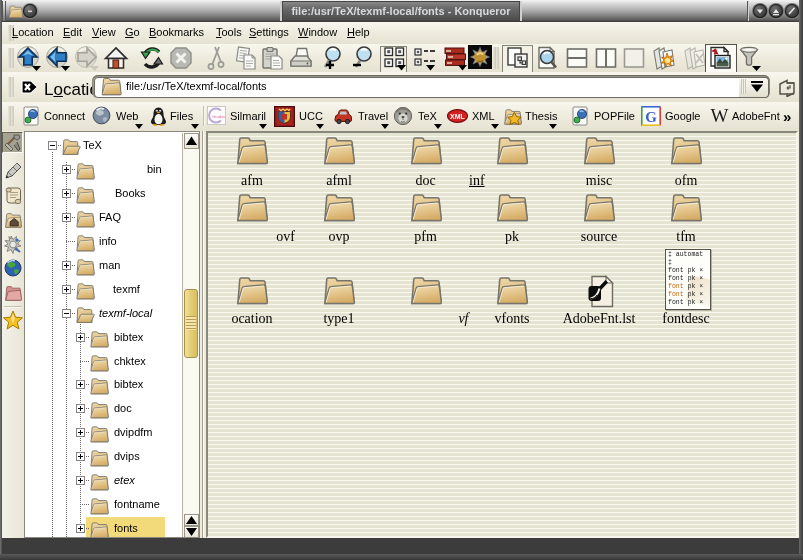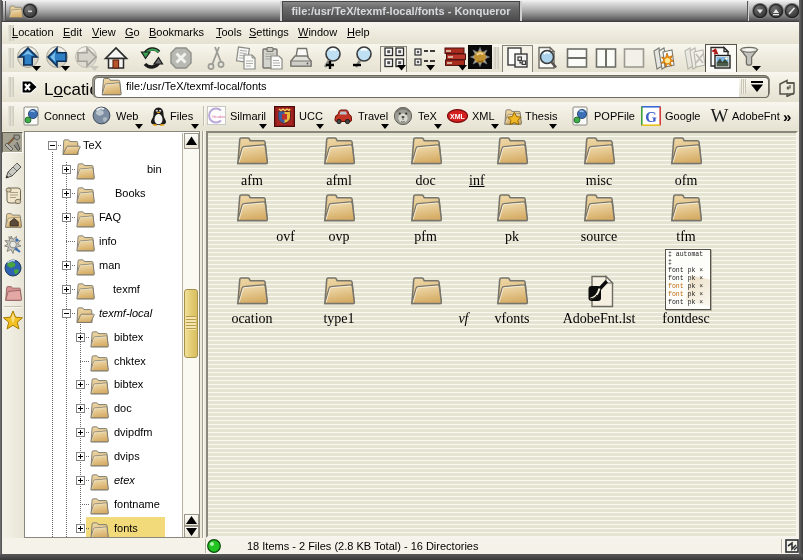--- a/index.html
+++ b/index.html
@@ -756,30 +756,16 @@
       <path d="M12,13 L19.5,5 L22,7.5 L15,15 Z" fill="#0c0c0c"></path>
       <path d="M4.5,23.5 Q11,22.5 13.5,13.5" stroke="#f4efe0" stroke-width="2" fill="none"></path>
       <path d="M4.5,23.5 Q9,23.8 11,20" stroke="#0c0c0c" stroke-width="1" fill="none"></path>
     </svg>
     <span class="abs" style="left:348px;top:178px;width:86px;text-align:center;">AdobeFnt.lst</span>
     <div class="abs" style="left:457px;top:116px;width:44px;height:59px;background:#fdfdfa;border:1px solid #55534c;box-shadow:1px 1px 0 #b5b2a2;font-family:'Liberation Mono',monospace;font-size:6.5px;line-height:8px;color:#1a1a1a;white-space:pre;overflow:hidden;"><div class="abs" style="left:22px;top:28px;width:26px;height:26px;background:linear-gradient(135deg,rgba(214,180,120,0.38),rgba(214,180,120,0.08));transform:rotate(12deg);"></div><div class="abs" style="left:2px;top:1px;">‡ automat<br>‡<br>font pk ×<br>font pk ×<br><span style="color:#c06a10">font</span> pk ×<br><span style="color:#c06a10">font</span> pk ×<br>font pk ×</div></div>
     <span class="abs" style="left:435px;top:178px;width:86px;text-align:center;">fontdesc</span>
     </div>
 </div>
 
-<div id="status" class="abs">
-  <div class="abs" style="left:203px;top:1px;width:1px;height:14px;background:#b5b2a2;box-shadow:1px 0 0 #fbfaf4;"></div>
-  <svg class="abs" style="left:205px;top:1px" width="14" height="14">
-        <circle cx="7" cy="7" r="6.3" fill="#22c522" stroke="#0a4a0a" stroke-width="1.2"></circle>
-        <circle cx="5" cy="5" r="2" fill="#aaf2aa"></circle>
-      </svg>
-  <span class="abs" style="left:245px;top:2px;">18 Items - 2 Files (2.8 KB Total) - 16 Directories</span>
-  <div class="abs" style="left:779px;top:1px;width:1px;height:14px;background:#b5b2a2;box-shadow:1px 0 0 #fbfaf4;"></div>
-  <svg class="abs" style="left:783px;top:1px" width="14" height="14" viewBox="0 0 14 14">
-    <rect x="1" y="1" width="12" height="12" fill="none" stroke="#2b3036" stroke-width="1.6"></rect>
-    <path d="M3,7 L7,4 L7,10 L11,6" stroke="#2b3036" stroke-width="1.6" fill="none"></path>
-    <path d="M9,11 L12,8" stroke="#2b3036" stroke-width="1.2"></path>
-  </svg>
-</div>
 <div id="lborder" class="abs"></div>
 <div id="rborder" class="abs"></div>
 <div id="botborder" class="abs"></div>
 </div>
 
 </body></html>

